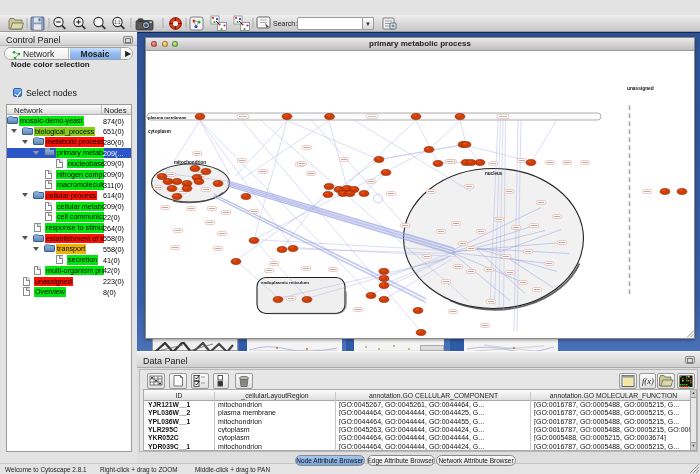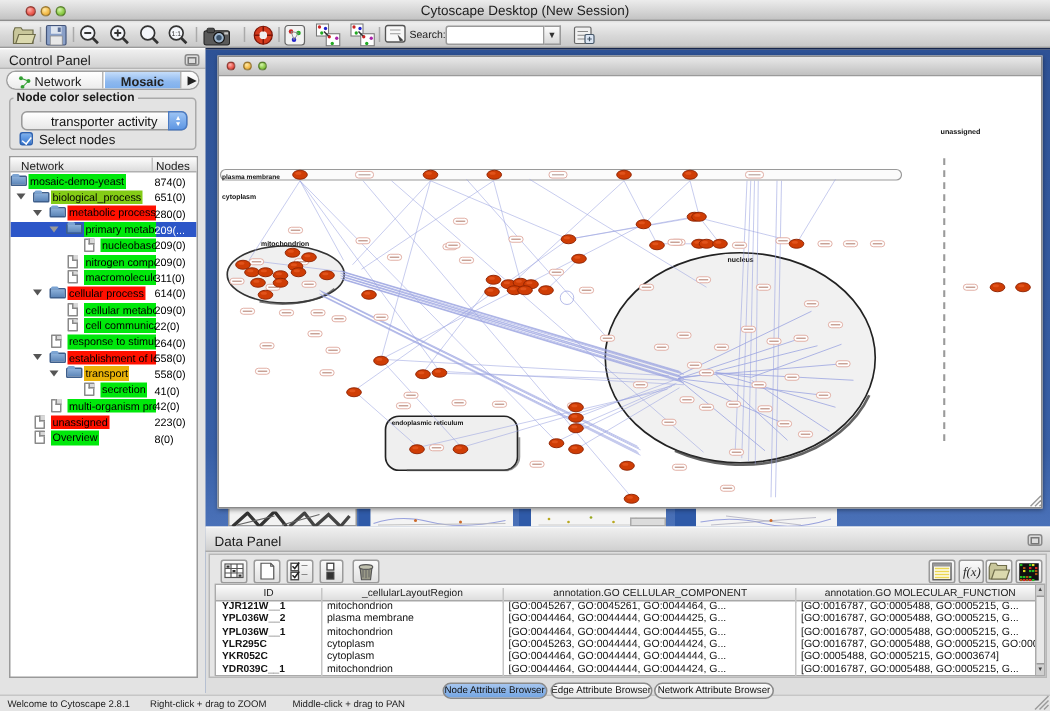--- a/index.html
+++ b/index.html
@@ -96,26 +96,20 @@
 .btab{position:absolute;top:0;height:11px;border:1px solid #8a8a8a;border-radius:5.5px;
  font-size:6.5px;color:#111;text-align:center;background:linear-gradient(#fdfdfd,#e4e4e4);z-index:6;white-space:nowrap;overflow:hidden}
 
 #sb{position:absolute;left:0;top:463px;width:700px;height:11px;background:#e4e4e4;border-top:1px solid #c6c6c6;
  font-size:6.4px;color:#222}
 #sb span{position:absolute;top:2px}
 </style></head>
 <body>
 <div id="app">
 
-<div id="mtb">
- <span class="tl" style="left:17px;background:radial-gradient(circle at 35% 30%,#ffb3ad,#ee6156 55%,#d33e32)"></span>
- <span class="tl" style="left:27px;background:radial-gradient(circle at 35% 30%,#ffe9a8,#f5bf4f 55%,#dd9f2e)"></span>
- <span class="tl" style="left:37px;background:radial-gradient(circle at 35% 30%,#d8f5b0,#93d04f 55%,#6fb32e)"></span>
- <div class="t">Cytoscape Desktop (New Session)</div>
-</div>
 
 <div id="tb">
  <svg width="700" height="17" viewBox="0 0 700 17">
         <g transform="translate(9,3)">
           <path d="M0 3 L0 11 L13 11 L13 2 L6 2 L5 0.5 L1 0.5 Z" fill="#c9c79b" stroke="#6e6c4a" stroke-width="0.8"></path>
           <path d="M1.5 11 L3.5 5 L14.5 5 L12.5 11 Z" fill="#dbd9ae" stroke="#6e6c4a" stroke-width="0.8"></path>
         </g>
 <g transform="translate(31,2)">
           <rect x="0" y="0" width="13" height="13" rx="1" fill="#8aa0c8" stroke="#44557a" stroke-width="0.8"></rect>
           <rect x="3" y="0.5" width="7" height="5" fill="#dde4ef"></rect>
@@ -221,26 +215,20 @@
           </svg>
      <span style="position:absolute;left:18px;top:1px">Network</span>
         </div>
    <div class="seg" id="tabmos">
           <span style="position:absolute;left:0;right:0;top:1px">Mosaic</span>
         </div>
    <div class="seg" id="tabarr">
           <span style="position:absolute;left:4px;top:1px;font-size:8px">▶</span>
         </div>
  </div>
- <div id="gb">
-        <div id="combo">transporter activity<span class="cap">
-            <b style="top:1.5px">▲</b>
-            <b style="bottom:1.5px">▼</b>
-          </span></div>
-      </div>
  <div id="gbl">Node color selection</div>
  <div id="cbx"></div>
       <div id="cbxl">Select nodes</div>
  <div id="tree">
    <div id="treeh">
           <span class="n1">Network</span>
           <span class="n2">Nodes</span>
           <span class="dv"></span>
         </div>
    <div id="treerows">
@@ -373,20 +361,21 @@
           <path d="M3 7 Q25 3 45 8 T90 5" stroke="#99a2dd" stroke-width="0.7" fill="none"></path>
    <path d="M10 9 L80 4 M20 3 L70 9" stroke="#aab" stroke-width="0.5" fill="none"></path>
    <circle cx="50" cy="6" r="1" fill="#cc6a2a"></circle>
         </svg></div>
 
  <div id="win">
   <div id="wtb">
    <span class="tl" style="left:5px;top:3px;width:6px;height:6px;background:radial-gradient(circle at 35% 30%,#ffb3ad,#ee6156 55%,#d33e32)"></span>
    <span class="tl" style="left:15.5px;top:3px;width:6px;height:6px;background:radial-gradient(circle at 35% 30%,#ffe9a8,#f5bf4f 55%,#dd9f2e)"></span>
    <span class="tl" style="left:26px;top:3px;width:6px;height:6px;background:radial-gradient(circle at 35% 30%,#d8f5b0,#93d04f 55%,#6fb32e)"></span>
+   <div class="t">primary metabolic process</div>
   </div>
   <div id="wcv">
    <svg width="548" height="287" viewBox="145 49.5 548 287">
 <rect x="146" y="111.5" width="454" height="7" rx="3.5" fill="#fbfbfb" stroke="#9a9a9a" stroke-width="0.8"></rect>
 <text x="147" y="117.5" font-size="4.4" font-weight="bold" fill="#111">plasma membrane</text>
 <text x="147" y="131" font-size="4.6" font-weight="bold" fill="#111">cytoplasm</text>
 <ellipse cx="189.5" cy="181.5" rx="39" ry="19" fill="#f0f0f0" stroke="#333" stroke-width="1.1"></ellipse>
 <path d="M222 191 A39 19 0 0 1 172 199.5" fill="none" stroke="#3c3c3c" stroke-width="1.4" opacity="0.7"></path>
 <text x="173" y="162.5" font-size="4.6" font-weight="bold" fill="#111">mitochondrion</text>
 <ellipse cx="492.5" cy="237" rx="90" ry="70" fill="#f1f1f1" stroke="#222" stroke-width="1.1"></ellipse>

